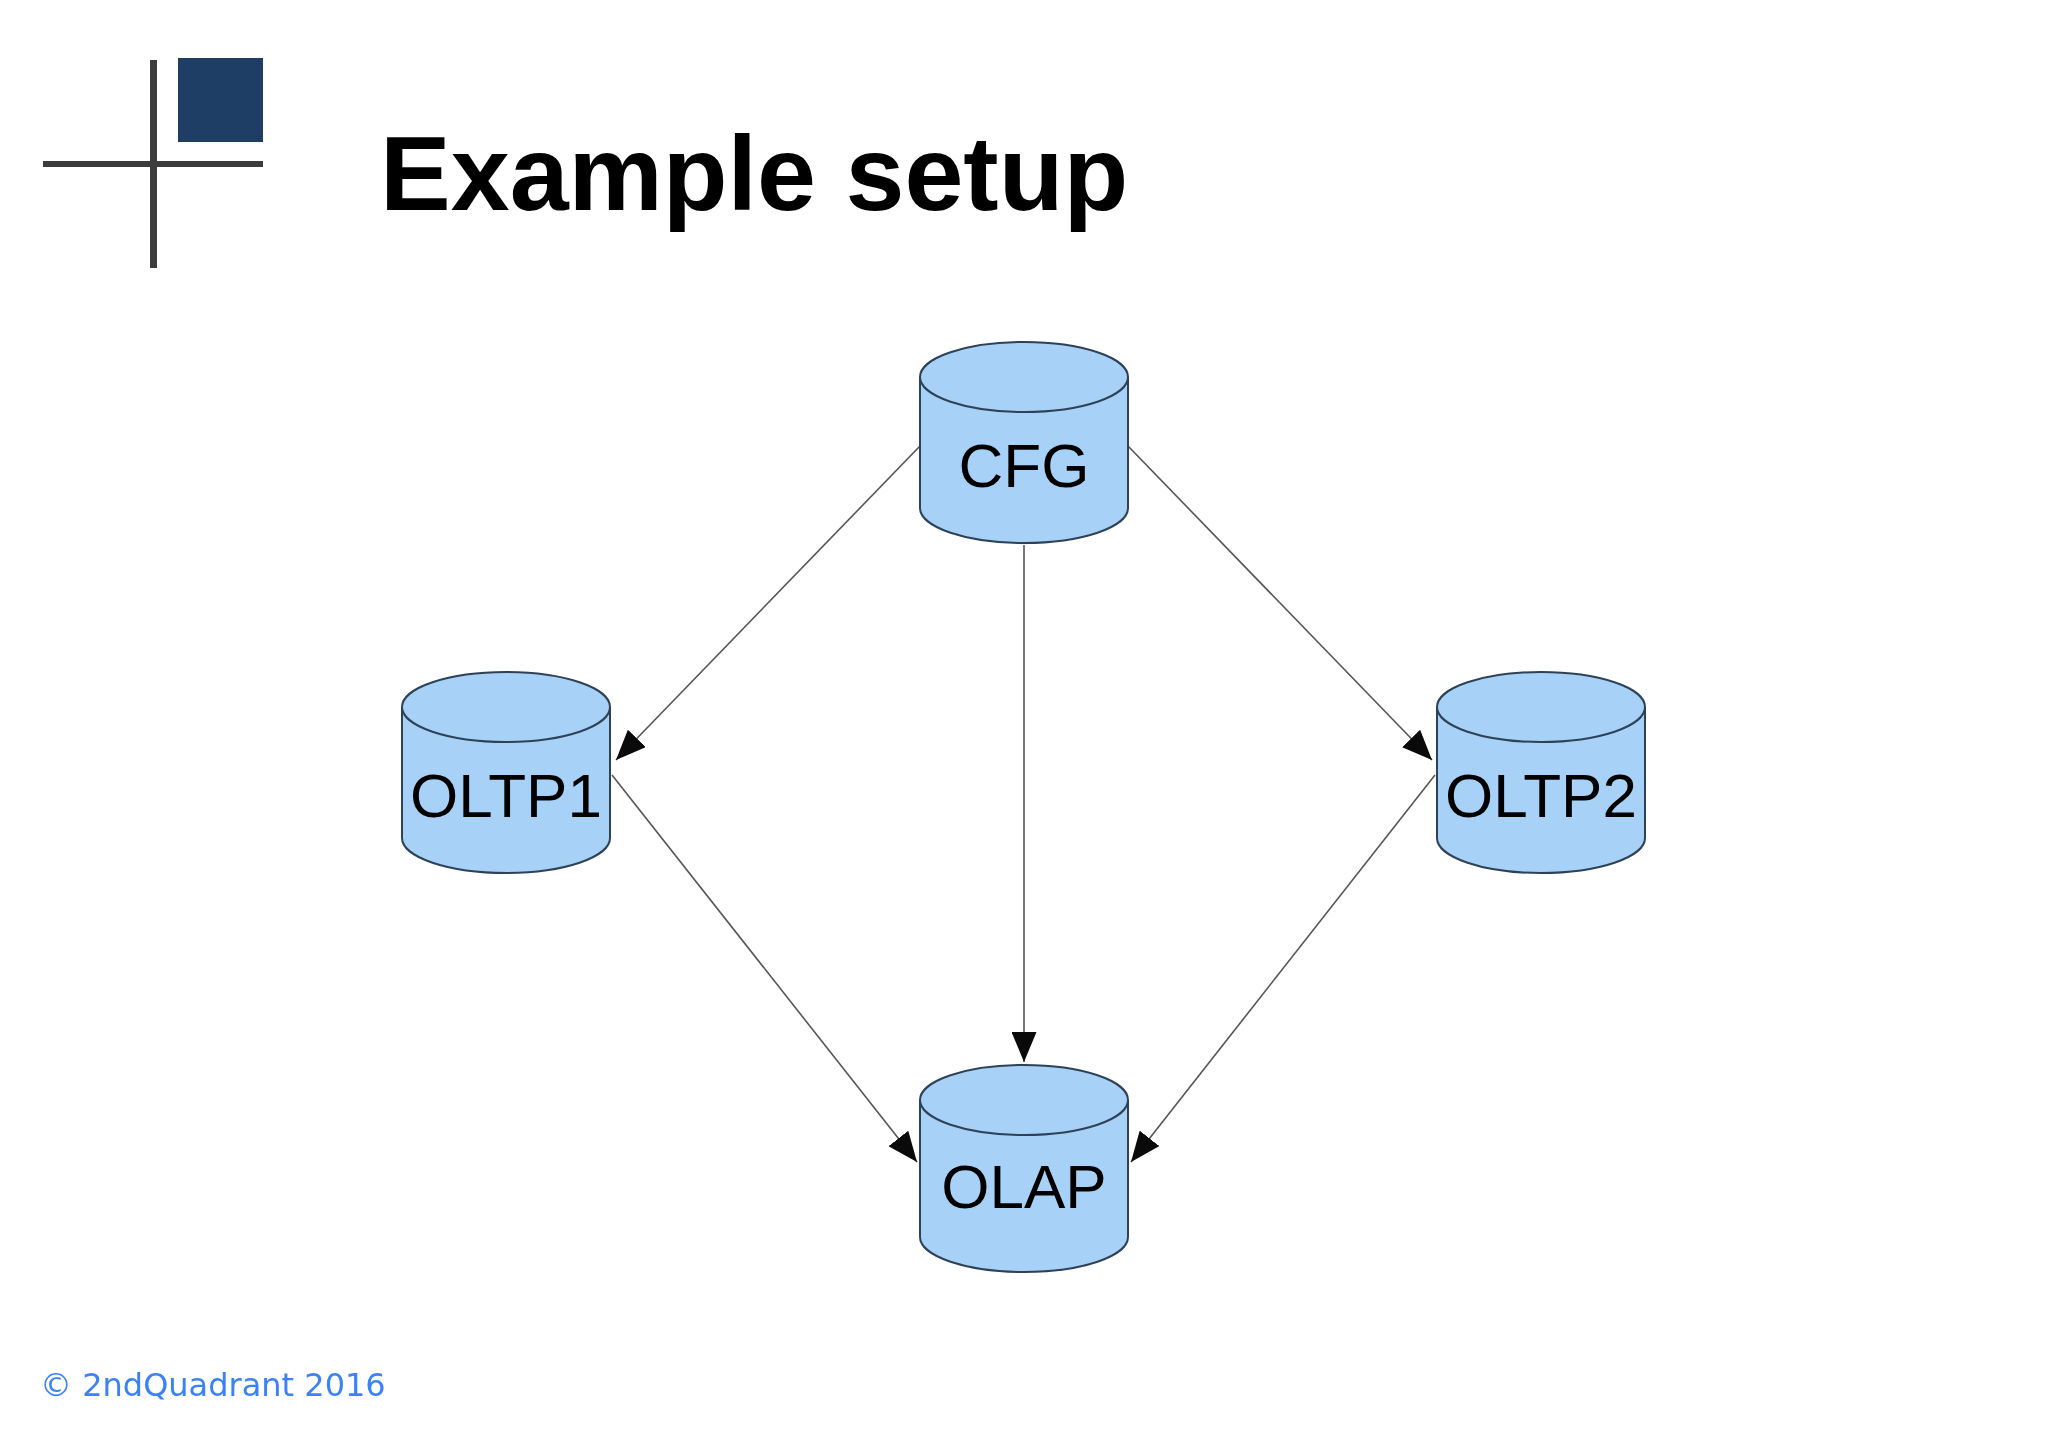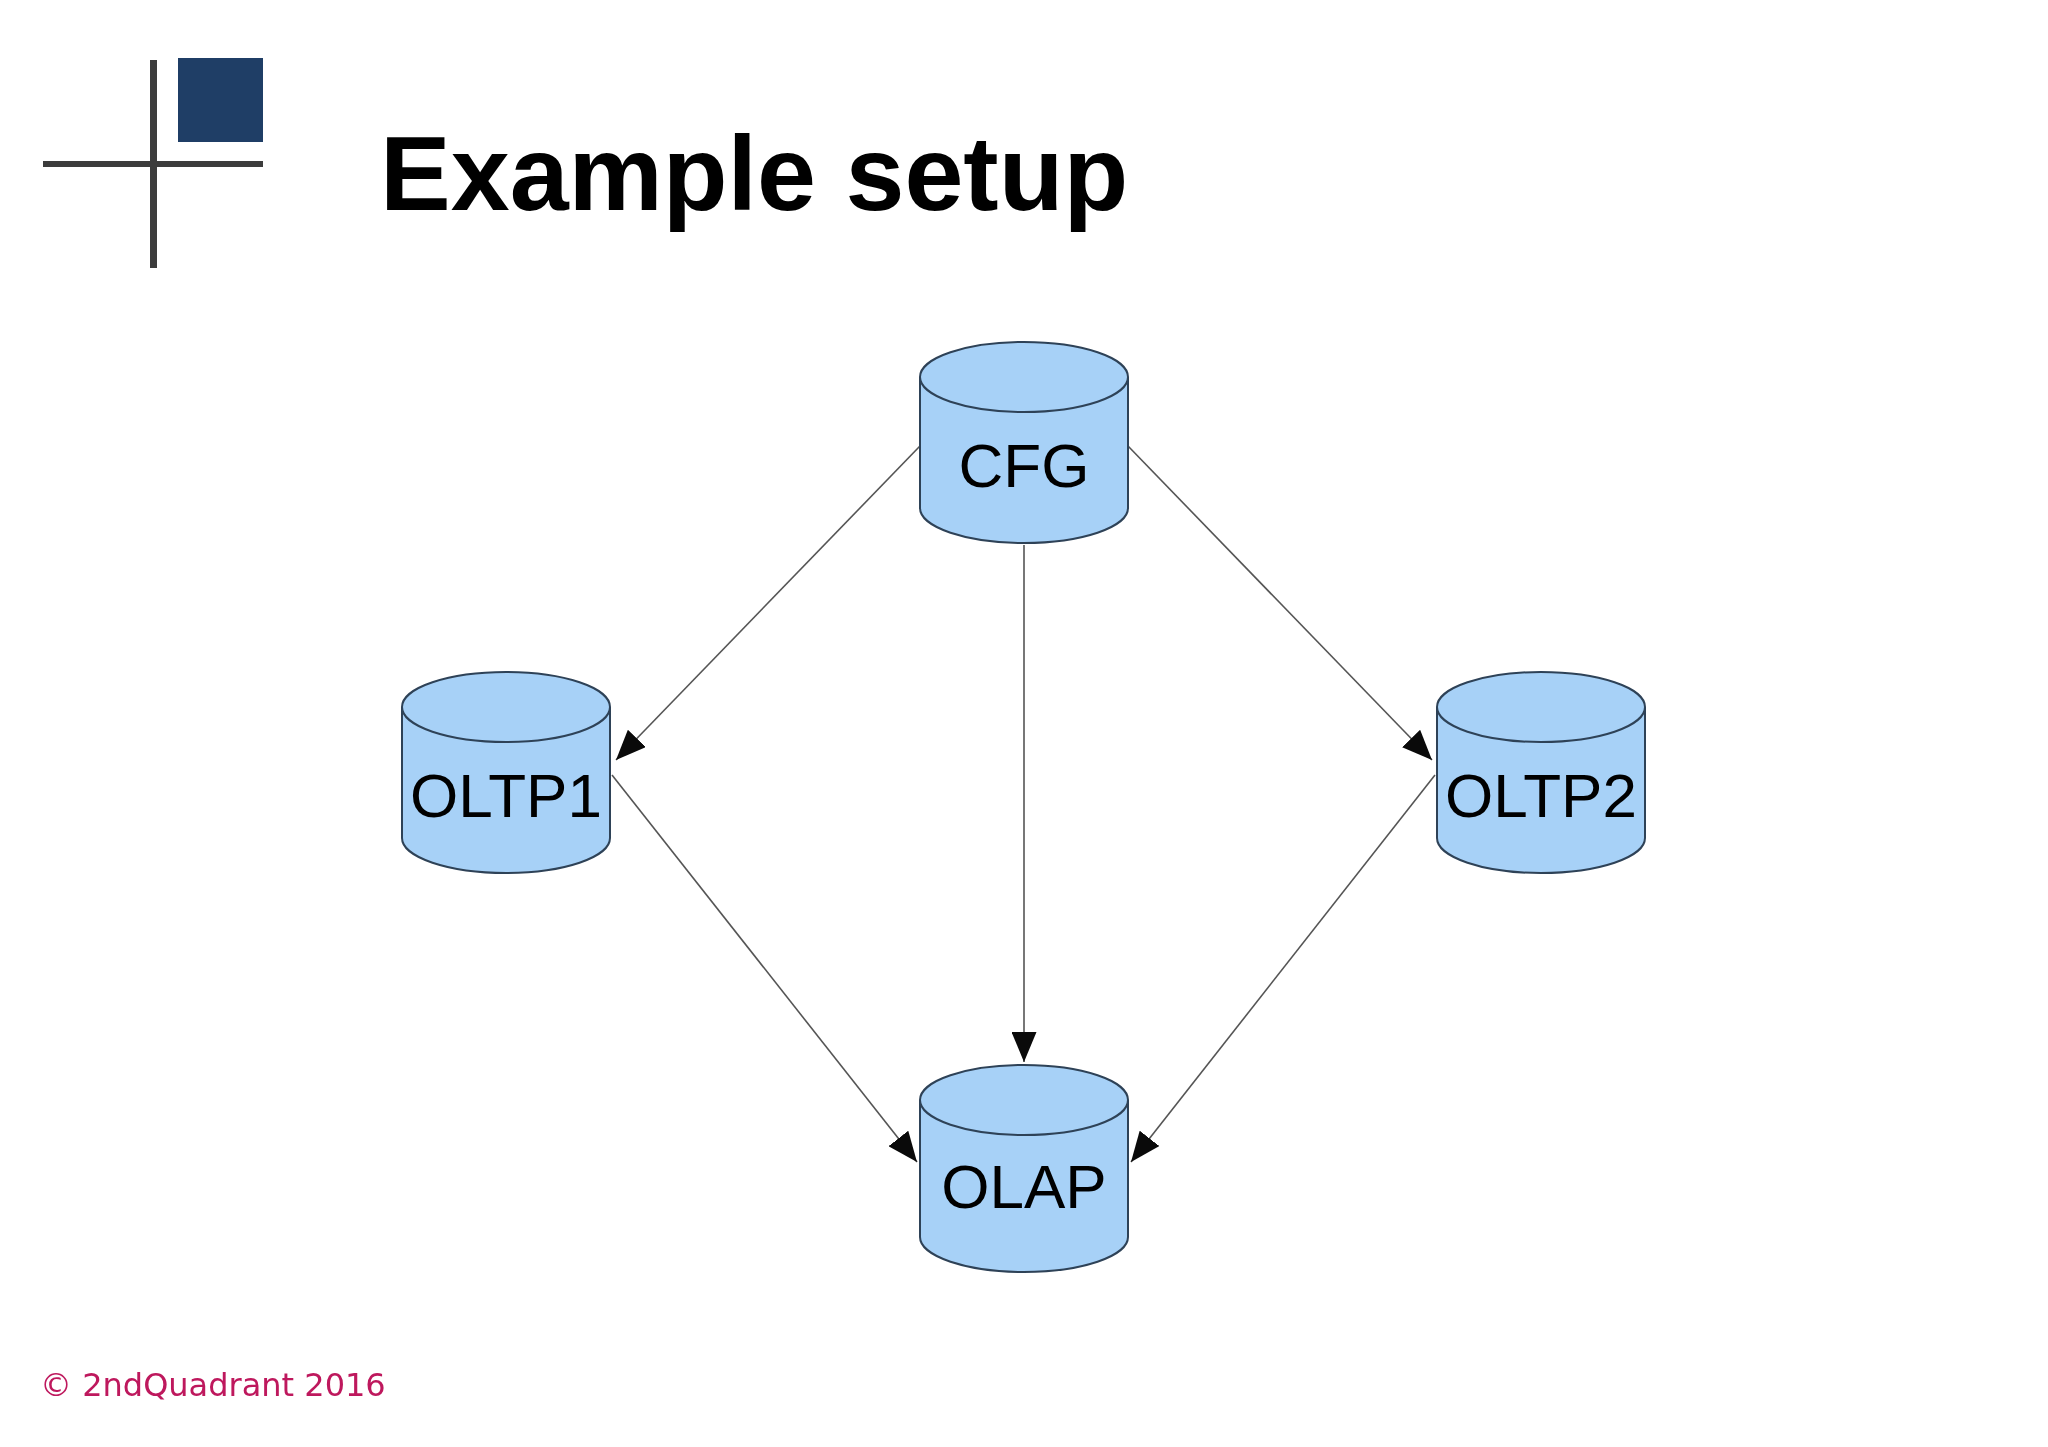--- a/index.html
+++ b/index.html
@@ -24,21 +24,21 @@
     color: #000000;
     line-height: 1;
     white-space: nowrap;
     margin-left: 15px;
   }
   .footer-copyright {
     position: absolute;
     left: 40px;
     top: 1366px;
     font-size: 32px;
-    color: #be185d;
+    color: #3b82f6;
     font-family: "DejaVu Sans", sans-serif;
     white-space: nowrap;
     text-align: right;
   }
   svg.diagram-canvas {
     position: absolute;
     left: 0;
     top: 0;
     width: 2048px;
     height: 1447px;

